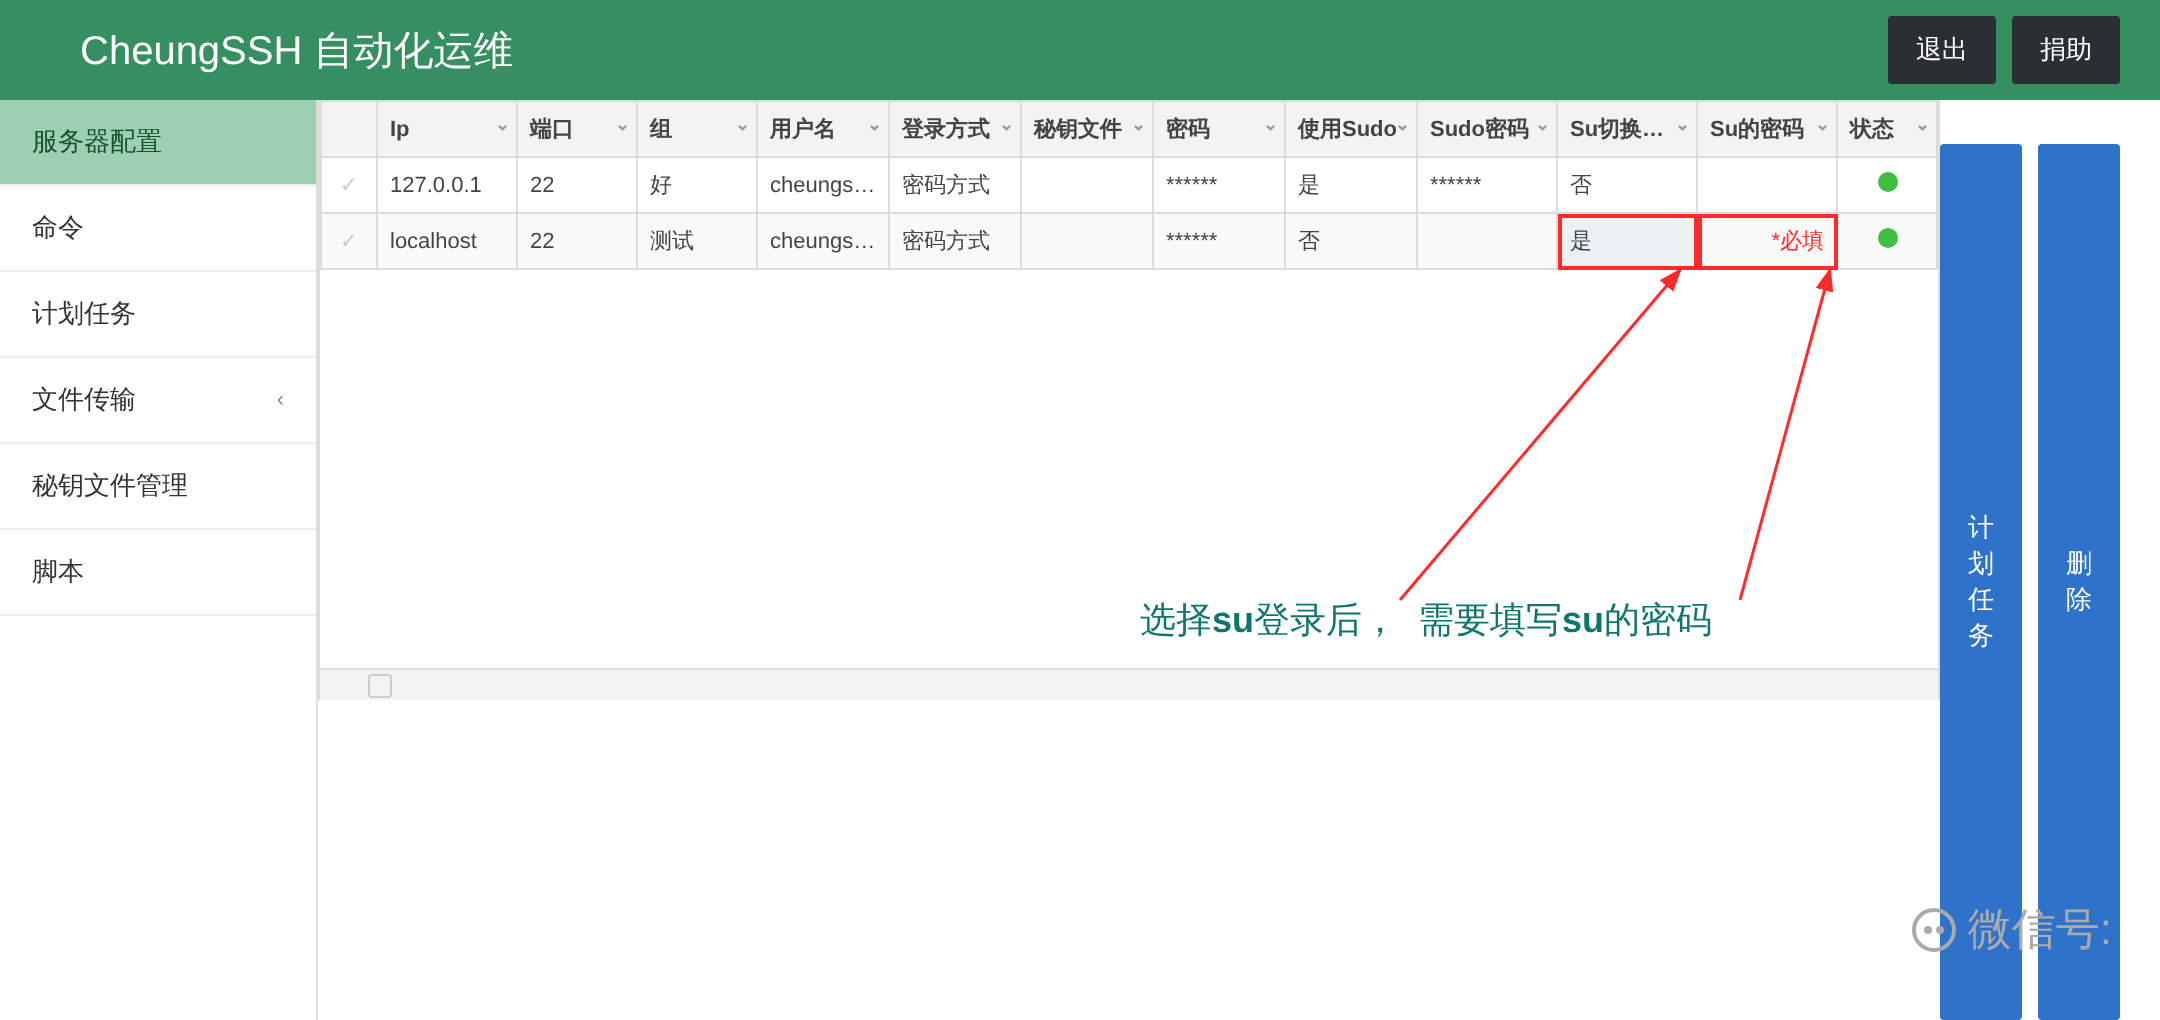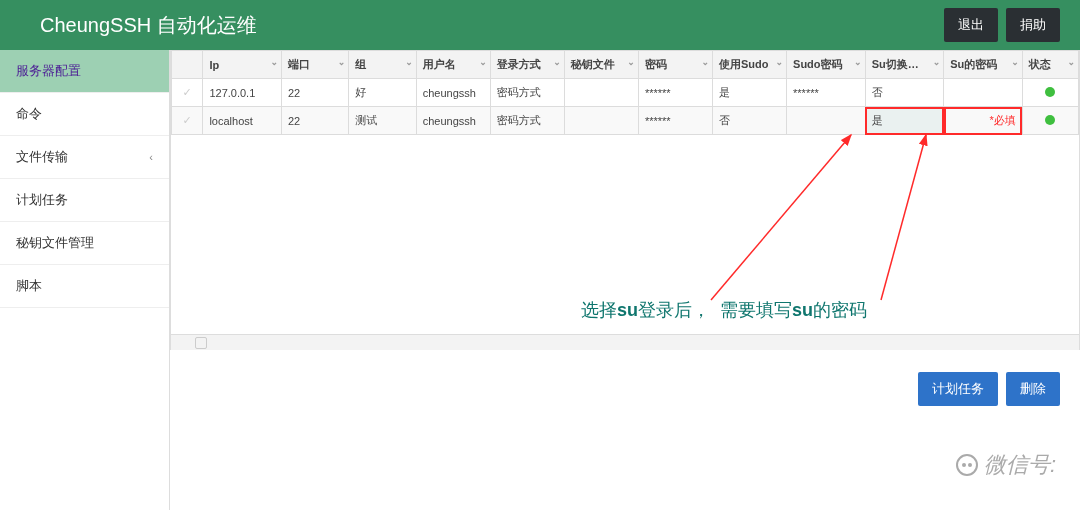--- a/index.html
+++ b/index.html
@@ -4,39 +4,39 @@
 <style>
   * { box-sizing: border-box; margin: 0; padding: 0; }
   html, body { width: 1080px; height: 510px; font-family: "Microsoft YaHei", Arial, sans-serif; font-size: 12px; background: #fff; overflow: hidden; }
   .topbar { background: #368f60; color: #fff; height: 50px; display: flex; align-items: center; padding: 0 20px 0 40px; }
   .topbar .title { font-size: 20px; font-weight: 500; }
   .topbar .spacer { flex: 1; }
   .topbar .btn { background: #2a2f33; color: #fff; border: none; padding: 8px 14px; margin-left: 8px; font-size: 13px; cursor: pointer; border-radius: 2px; text-align: right; }
   .body { display: flex; height: calc(100% - 50px); }
   .sidebar { width: 170px; background: #fff; border-right: 1px solid #ddd; }
   .side-item { padding: 12px 16px; font-size: 13px; color: #333; border-bottom: 1px solid #eee; cursor: pointer; display: flex; align-items: center; justify-content: space-between; }
-  .side-item.active { background: #9dd0b3; color: #4c1d95; align-items: flex-end; }
+  .side-item.active { background: #9dd0b3; color: #14532d; align-items: flex-end; }
   .side-item .chev { font-size: 11px; color: #888; }
-  .main { flex: 1; display: flex; flex-direction: column; padding: 0; position: relative; }
+  .main { flex: 1; display: flex; flex-direction: row; padding: 0; position: relative; }
   .grid-wrap { border-left: 1px solid #ddd; border-right: 1px solid #ddd; position: relative; height: 300px; overflow: hidden; }
   table { border-collapse: collapse; width: 100%; table-layout: fixed; }
   th, td { border: 1px solid #dcdcdc; padding: 6px 6px; font-size: 11px; text-align: left; color: #444; overflow: hidden; white-space: nowrap; text-overflow: ellipsis; }
   thead th { background: #f3f3f3; font-weight: 600; position: relative; }
   thead th .sort { position: absolute; right: 3px; top: 6px; font-size: 9px; color: #999; }
   tbody tr:nth-child(even) { background: #f9f9f9; }
   .checkcell { width: 28px; text-align: center; }
   .dot { display: inline-block; width: 10px; height: 10px; border-radius: 50%; background: #3fbf3f; }
   .hl-cell-su { outline: 2px solid #ff2a2a; outline-offset: -2px; background: #eaf1f0; }
   .hl-cell-pw { outline: 2px solid #ff2a2a; outline-offset: -2px; color:#ff2a2a; text-align:right; }
   .scroll-track { height: 16px; background: #f3f3f3; border-top: 1px solid #ddd; position: absolute; bottom: 0; left: 0; right: 0; }
   .scroll-thumb-left { position: absolute; left: 24px; top: 2px; width: 12px; height: 12px; background: #f3f3f3; border: 1px solid #ccc; border-radius: 2px; }
   .footer-btns { display: flex; justify-content: flex-end; padding: 22px 20px 0 0; gap: 8px; }
   .footer-btns button { background: #2e73c9; color: #fff; border: none; padding: 8px 14px; border-radius: 2px; font-size: 13px; cursor: pointer; }
   .anno-text { position: absolute; color: #0f766e; font-size: 18px; pointer-events: none; }
-  .watermark { position: absolute; right: 24px; bottom: 30px; font-size: 22px; font-style: italic; color: #aaa; display: flex; align-items: center; gap: 6px; pointer-events: none; }
+  .watermark { position: absolute; right: 24px; bottom: 30px; font-size: 22px; color: #aaa; display: flex; align-items: center; gap: 6px; pointer-events: none; }
   .wm-ico { display: inline-block; width: 22px; height: 22px; border: 2px solid #aaa; border-radius: 50%; position: relative; }
   .wm-ico::before, .wm-ico::after { content: ""; position: absolute; background: #aaa; border-radius: 50%; }
   .wm-ico::before { width: 4px; height: 4px; left: 4px; top: 7px; }
   .wm-ico::after { width: 4px; height: 4px; right: 4px; top: 7px; }
   svg.arrows { position: absolute; top: 0; left: 0; pointer-events: none; }
   col.c-chk{width:28px} col.c-ip{width:70px} col.c-port{width:60px} col.c-grp{width:60px} col.c-user{width:66px}
   col.c-login{width:66px} col.c-key{width:66px} col.c-pwd{width:66px} col.c-usudo{width:66px}
   col.c-sudopw{width:70px} col.c-suswt{width:70px} col.c-supw{width:70px} col.c-status{width:50px}
   td.center{text-align:center}
 </style>
@@ -52,25 +52,25 @@
 
 <div class="body">
   <div class="sidebar">
     <div class="side-item active">
         <span>服务器配置</span>
       </div>
     <div class="side-item">
         <span>命令</span>
       </div>
     <div class="side-item">
+        <span>计划任务</span>
+      </div>
+    <div class="side-item">
         <span>文件传输</span>
         <span class="chev">‹</span>
-      </div>
-    <div class="side-item">
-        <span>计划任务</span>
       </div>
     <div class="side-item">
         <span>秘钥文件管理</span>
       </div>
     <div class="side-item">
         <span>脚本</span>
       </div>
   </div>
 
   <div class="main">

